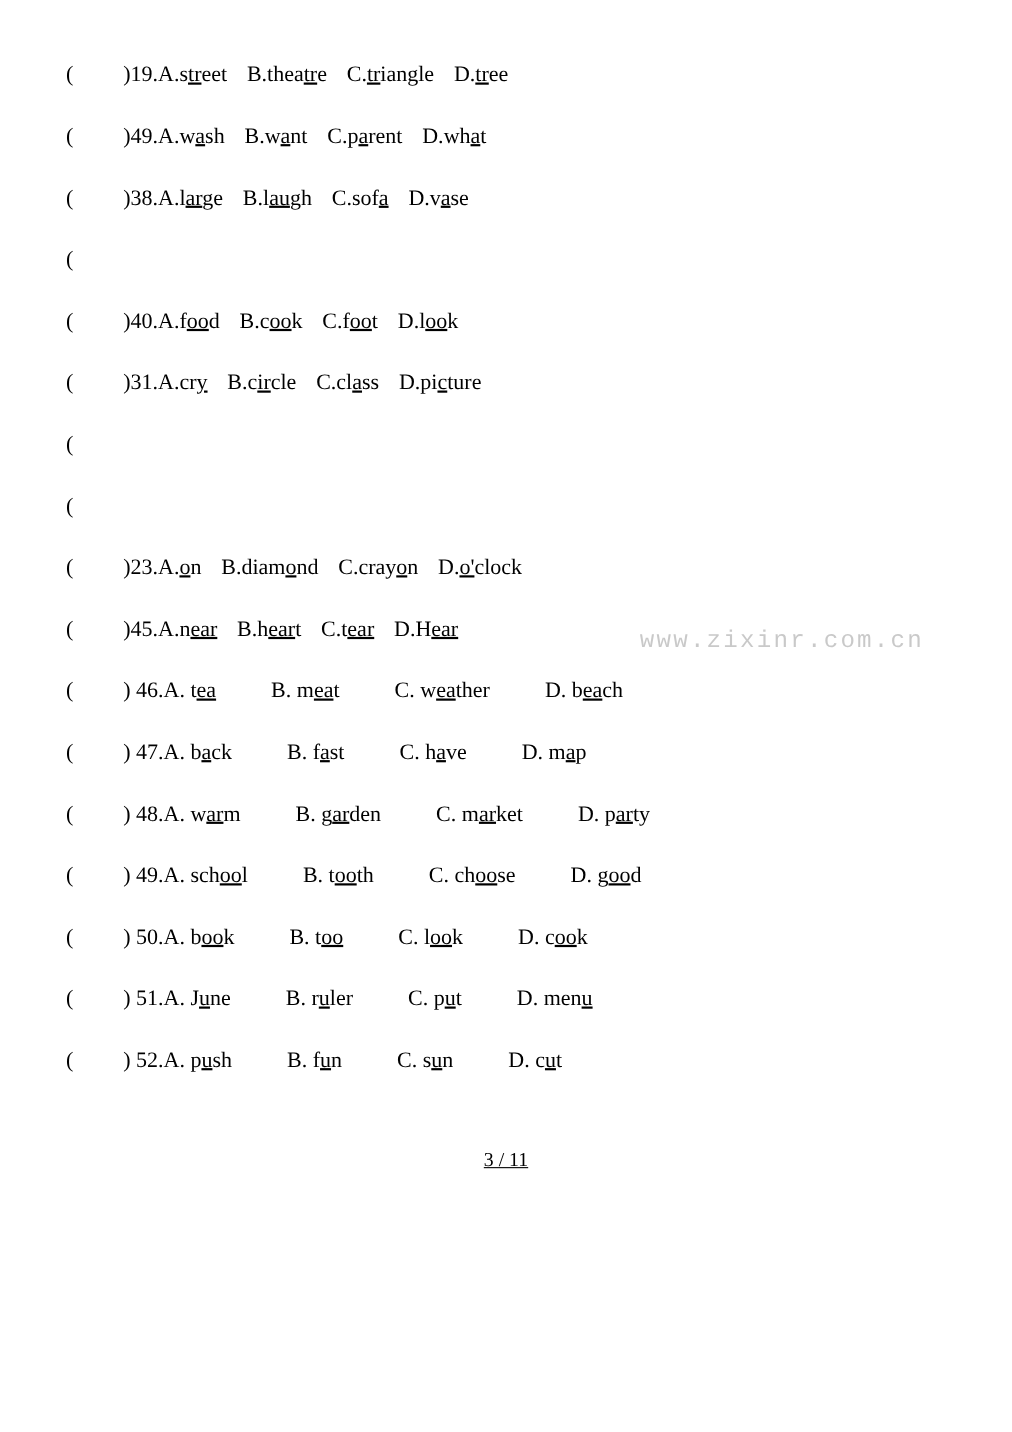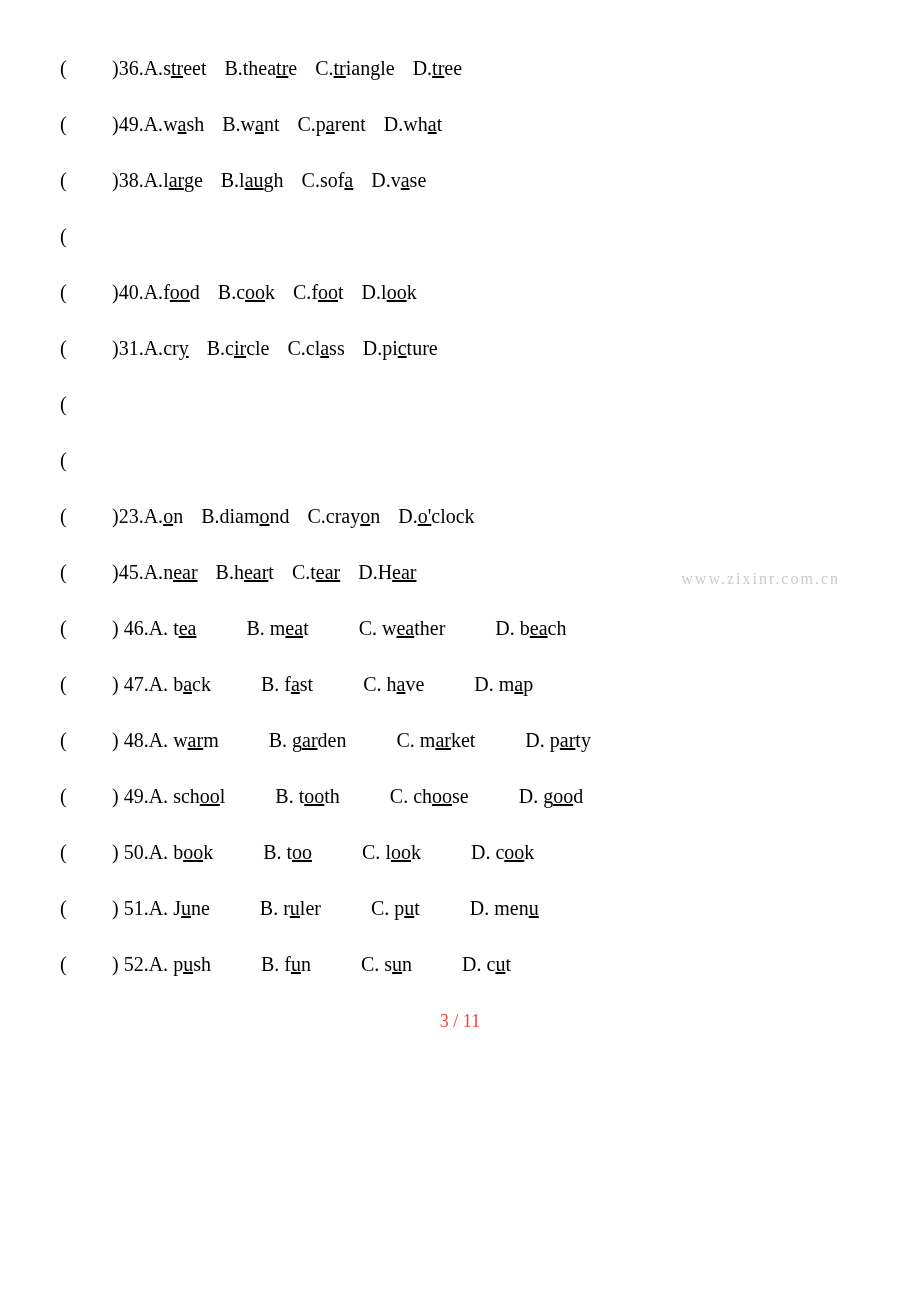--- a/index.html
+++ b/index.html
@@ -43,40 +43,41 @@
     .opt {
       margin-right: 18px;
     }
     u {
       text-decoration: underline;
     }
     .watermark {
       position: absolute;
       top: 570px;
       right: 80px;
-      font-size: 16px;
+      font-size: 22px;
       color: rgba(100,100,100,0.35);
-      font-family: Liberation Serif, serif;
+      font-family: Liberation Mono, monospace;
       letter-spacing: 2px;
     }
     .page-footer {
       text-align: center;
-      margin-top: 19px;
+      margin-top: 52px;
       font-size: 18px;
-      color: #ef4444;
+      color: #000000;
+      text-decoration: underline;
     }
   </style>
 </head>
 <body>
 
 <ul class="question-list">
 <li class="question-row">
       <span class="paren-open">(</span>
       <span class="paren-blank">&nbsp;&nbsp;&nbsp;&nbsp;</span>
-      <span class="question-content"><span>)36.</span><span class="opt"><span>A.</span><span>s<u>tr</u>eet</span></span><span class="opt"><span>B.</span><span>thea<u>tr</u>e</span></span><span class="opt"><span>C.</span><span><u>tr</u>iangle</span></span><span class="opt"><span>D.</span><span><u>tr</u>ee</span></span></span>
+      <span class="question-content"><span>)19.</span><span class="opt"><span>A.</span><span>s<u>tr</u>eet</span></span><span class="opt"><span>B.</span><span>thea<u>tr</u>e</span></span><span class="opt"><span>C.</span><span><u>tr</u>iangle</span></span><span class="opt"><span>D.</span><span><u>tr</u>ee</span></span></span>
     </li>
     <li class="question-row">
       <span class="paren-open">(</span>
       <span class="paren-blank">&nbsp;&nbsp;&nbsp;&nbsp;</span>
       <span class="question-content"><span>)49.</span><span class="opt"><span>A.</span><span>w<u>a</u>sh</span></span><span class="opt"><span>B.</span><span>w<u>a</u>nt</span></span><span class="opt"><span>C.</span><span>p<u>a</u>rent</span></span><span class="opt"><span>D.</span><span>wh<u>a</u>t</span></span></span>
     </li>
     <li class="question-row">
       <span class="paren-open">(</span>
       <span class="paren-blank">&nbsp;&nbsp;&nbsp;&nbsp;</span>
       <span class="question-content"><span>)38.</span><span class="opt"><span>A.</span><span>l<u>ar</u>ge</span></span><span class="opt"><span>B.</span><span>l<u>au</u>gh</span></span><span class="opt"><span>C.</span><span>sof<u>a</u></span></span><span class="opt"><span>D.</span><span>v<u>a</u>se</span></span></span>

